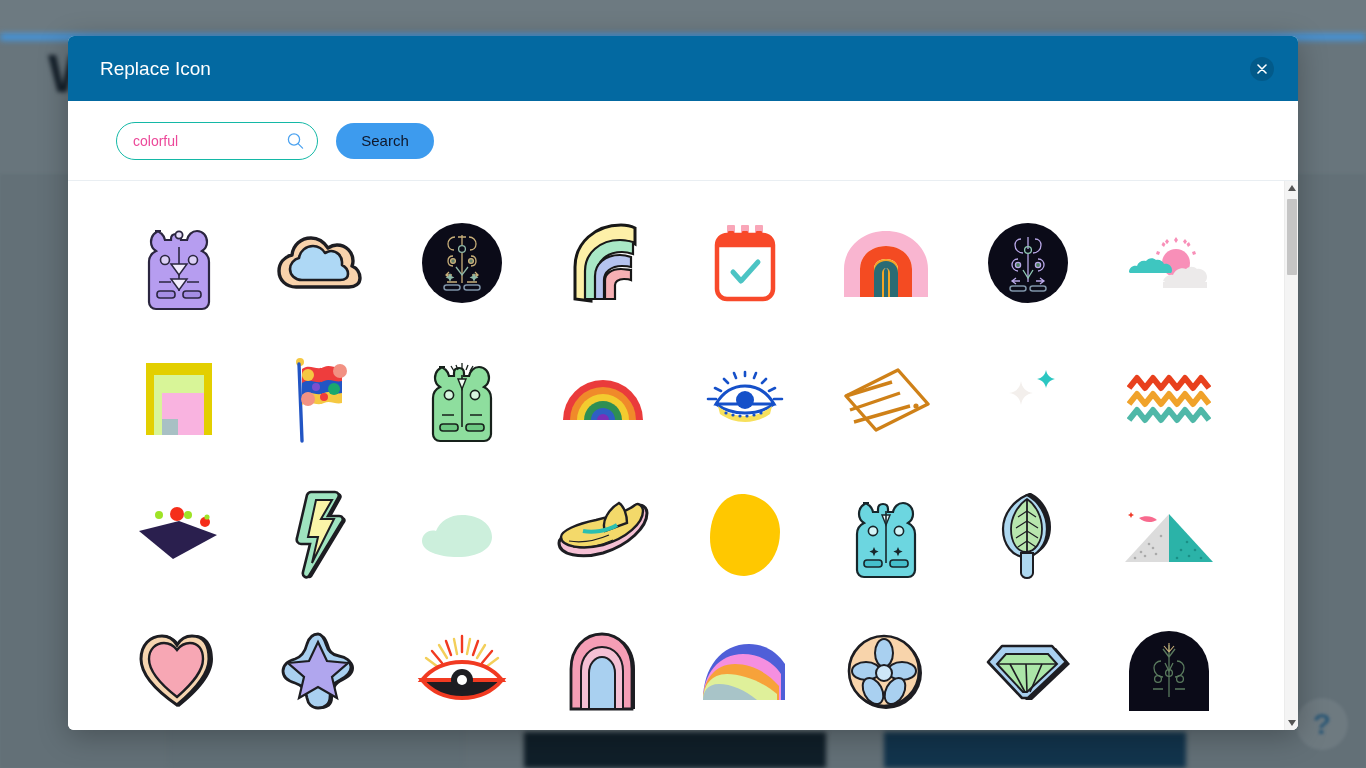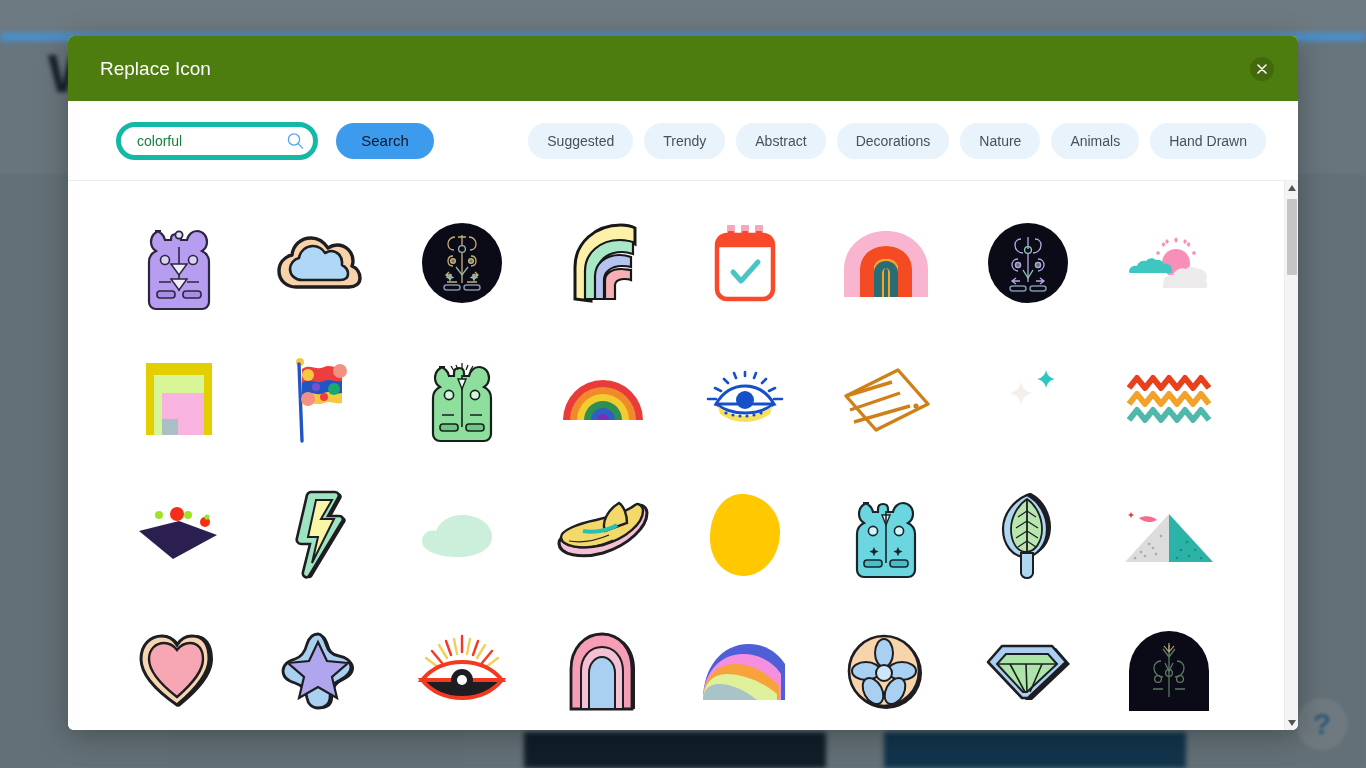--- a/index.html
+++ b/index.html
@@ -83,21 +83,21 @@
     background: #ffffff;
     border-radius: 6px;
     box-shadow: 0 6px 30px rgba(0,0,0,0.28);
     overflow: hidden;
     display: flex;
     flex-direction: column;
   }
 
   .modal-header {
     height: 65px;
-    background: #4d7c0f;
+    background: #0369a1;
     display: flex;
     align-items: center;
     padding: 0 24px 0 32px;
     flex: none;
   }
   .modal-title {
     color: #ffffff;
     font-size: 19px;
     flex: 1;
   }
@@ -125,26 +125,26 @@
   }
   .search-wrap {
     position: relative;
     width: 202px;
     height: 38px;
     flex: none;
   }
   .search-input {
     width: 100%;
     height: 100%;
-    border: 5px solid #14b8a6;
+    border: 1px solid #14b8a6;
     border-radius: 19px;
     padding: 0 40px 0 16px;
     font-size: 14px;
     font-family: "Liberation Sans", sans-serif;
-    color: #15803d;
+    color: #ec4899;
     outline: none;
     background: #fff;
   }
   .search-icon {
     position: absolute;
     right: 14px;
     top: 50%;
     transform: translateY(-50%);
     pointer-events: none;
   }
@@ -262,29 +262,20 @@
   <div class="toolbar">
     <div class="search-wrap">
       <input class="search-input" type="text" value="colorful" style="">
       <svg class="search-icon" width="17" height="17" viewBox="0 0 17 17">
         <circle cx="7" cy="7" r="5.6" fill="none" stroke="#4da3f0" stroke-width="1.3"></circle>
         <line x1="11.1" y1="11.1" x2="15.6" y2="15.6" stroke="#4da3f0" stroke-width="1.3" stroke-linecap="round"></line>
       </svg>
     </div>
     <button class="search-button">Search</button>
 
-    <div class="tabs">
-      <div class="tab">Suggested</div>
-      <div class="tab">Trendy</div>
-      <div class="tab">Abstract</div>
-      <div class="tab">Decorations</div>
-      <div class="tab">Nature</div>
-      <div class="tab">Animals</div>
-      <div class="tab">Hand Drawn</div>
-    </div>
   </div>
 
   <div class="grid-scroll">
     <div class="icon-grid">
 
       <div class="icon-cell">
         <svg width="76" height="96" viewBox="0 0 76 96">
           <path d="M20 16c-6 0-10 5-10 11 0 4 2 7 5 9-4 2-7 6-7 11v40c0 4 3 7 7 7h46c4 0 7-3 7-7V47c0-5-3-9-7-11 3-2 5-5 5-9 0-6-4-11-10-11-5 0-9 4-10 9h-6V24c0-3-2-5-5-5s-5 2-5 5v1h-6c-1-5-5-9-10-9z" fill="#b69df0" stroke="#2b2640" stroke-width="2.2"></path>
           <circle cx="38" cy="20" r="3.6" fill="#e7defb" stroke="#2b2640" stroke-width="1.8"></circle>
           <circle cx="24" cy="45" r="4.5" fill="#dcd0f7" stroke="#2b2640" stroke-width="1.6"></circle>

